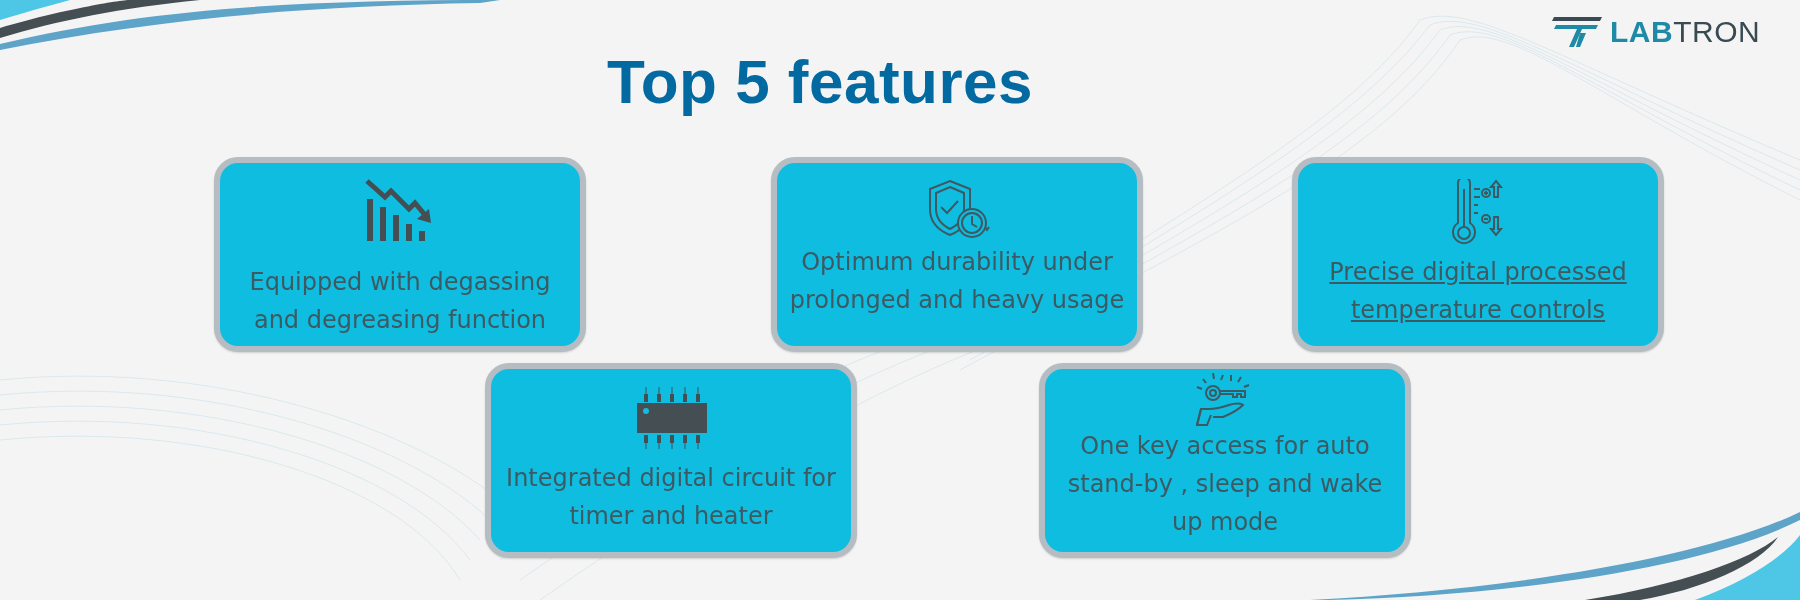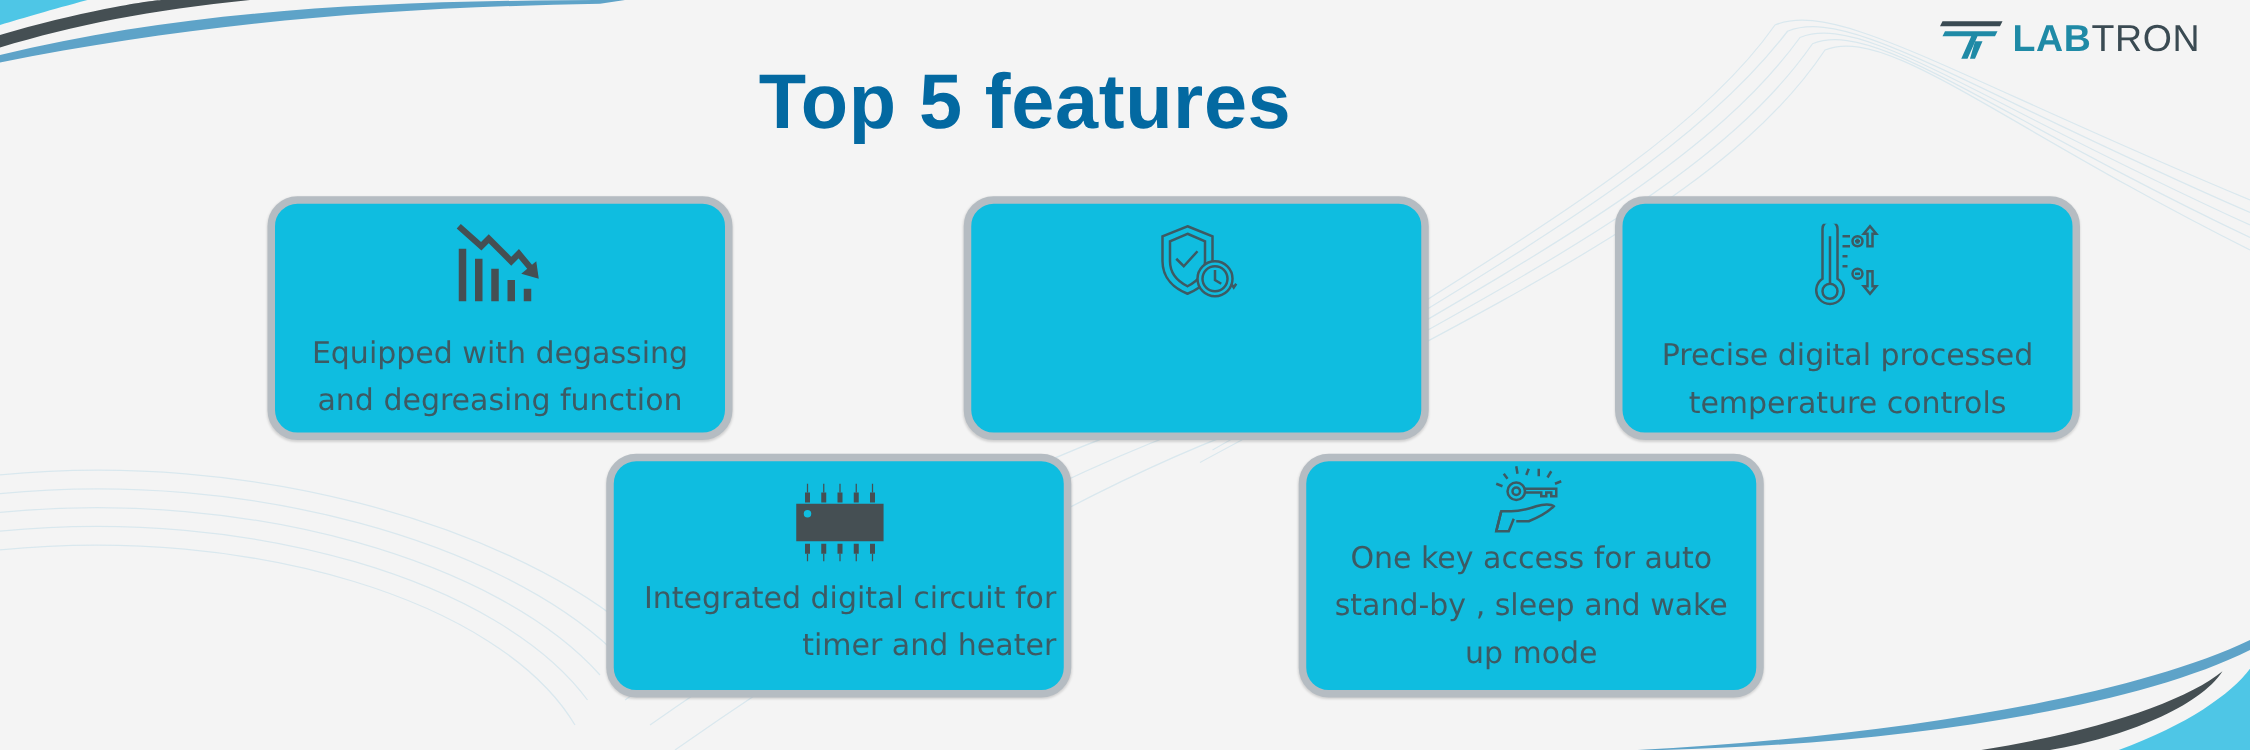--- a/index.html
+++ b/index.html
@@ -94,20 +94,21 @@
     <svg width="70" height="66" viewBox="0 0 70 66" fill="none" stroke="#3d5a63" stroke-width="2">
       <path d="M28 2 L48 10 L48 30 C 48 44, 38 52, 28 56 C 18 52, 8 44, 8 30 L8 10 Z"></path>
       <path d="M28 8 L42 14 L42 30 C 42 40, 36 46, 28 50 C 20 46, 14 40, 14 30 L14 14 Z"></path>
       <polyline points="19,28 25,34 36,22"></polyline>
       <circle cx="50" cy="44" r="14" fill="#0fbde0"></circle>
       <circle cx="50" cy="44" r="10"></circle>
       <polyline points="50,37 50,45 55,48"></polyline>
       <path d="M63 48 l2 3 l2 -3"></path>
     </svg>
   </div>
+  <div class="text" style="margin-top:-8px;">Optimum durability under prolonged and heavy usage</div>
 </div>
 
 <div class="card" style="left:1292px; top:157px;">
   <div class="icon">
     <svg width="60" height="66" viewBox="0 0 60 66" fill="none" stroke="#3d5a63" stroke-width="2">
       <path d="M10 4 a6 6 0 0 1 12 0 L22 44 a11 11 0 1 1 -12 0 Z"></path>
       <line x1="16" y1="10" x2="16" y2="48"></line>
       <circle cx="16" cy="54" r="6"></circle>
       <line x1="26" y1="10" x2="32" y2="10"></line>
         <line x1="26" y1="18" x2="32" y2="18"></line>
@@ -115,21 +116,21 @@
         <line x1="26" y1="34" x2="30" y2="34"></line>
       <circle cx="38" cy="14" r="4"></circle>
         <line x1="36" y1="14" x2="40" y2="14"></line>
         <line x1="38" y1="12" x2="38" y2="16"></line>
       <path d="M46 18 L46 8 L43 8 L48 2 L53 8 L50 8 L50 18 Z"></path>
       <circle cx="38" cy="40" r="4"></circle>
         <line x1="36" y1="40" x2="40" y2="40"></line>
       <path d="M46 38 L46 50 L43 50 L48 56 L53 50 L50 50 L50 38 Z"></path>
     </svg>
   </div>
-  <div class="text" style="margin-top:14px;">Precise digital processed temperature controls</div>
+  <div class="text" style="margin-top:2px;text-decoration:underline;">Precise digital processed temperature controls</div>
 </div>
 
 <div class="card" style="left:485px; top:363px;">
   <div class="icon">
     <svg width="72" height="66" viewBox="0 0 72 66">
       <g fill="#454f53">
         <rect x="2" y="18" width="70" height="30"></rect>
         <rect x="9" y="9" width="4" height="8"></rect>
           <rect x="22" y="9" width="4" height="8"></rect>
           <rect x="35" y="9" width="4" height="8"></rect>
@@ -147,21 +148,21 @@
           <rect x="61" y="50" width="4" height="8"></rect>
         <rect x="10.5" y="58" width="1" height="6"></rect>
           <rect x="23.5" y="58" width="1" height="6"></rect>
           <rect x="36.5" y="58" width="1" height="6"></rect>
           <rect x="49.5" y="58" width="1" height="6"></rect>
           <rect x="62.5" y="58" width="1" height="6"></rect>
       </g>
       <circle cx="11" cy="26" r="3" fill="#0fbde0"></circle>
     </svg>
   </div>
-  <div class="text" style="margin-top:2px;text-align:right;">Integrated digital circuit for timer and heater</div>
+  <div class="text" style="margin-top:2px;">Integrated digital circuit for timer and heater</div>
 </div>
 
 <div class="card" style="left:1039px; top:363px;">
   <div class="icon" style="margin-top:0; height:60px;">
     <svg width="64" height="56" viewBox="0 0 64 56" fill="none" stroke="#3d5a63" stroke-width="2">
       <line x1="10" y1="8" x2="13" y2="12"></line>
         <line x1="20" y1="2" x2="21" y2="8"></line>
         <line x1="30" y1="4" x2="28" y2="9"></line>
         <line x1="38" y1="4" x2="38" y2="10"></line>
         <line x1="48" y1="6" x2="45" y2="11"></line>

